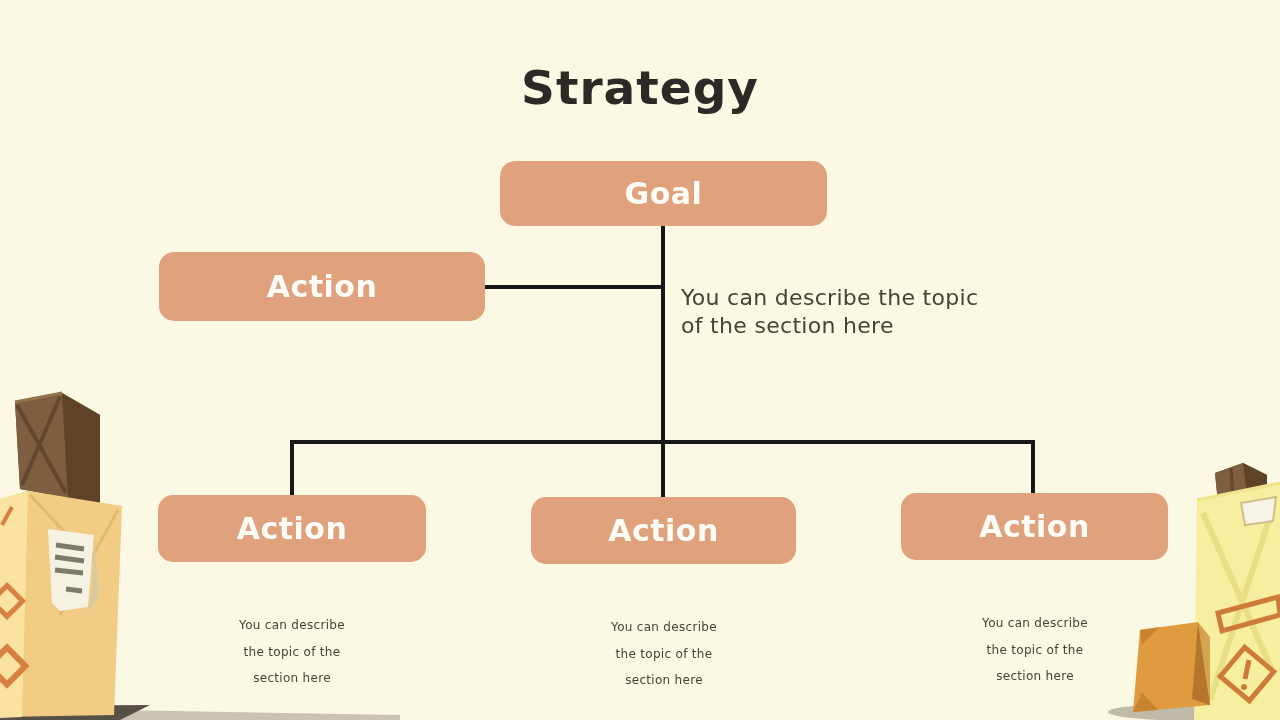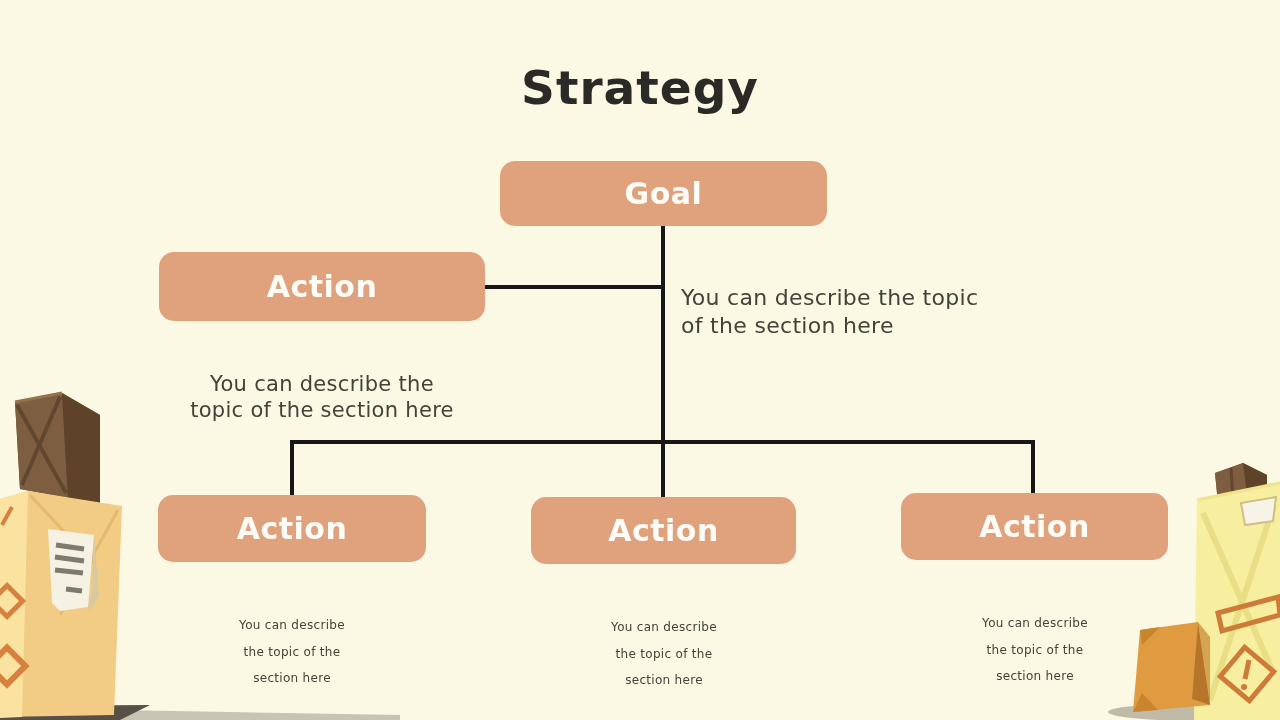--- a/index.html
+++ b/index.html
@@ -107,22 +107,20 @@
   </div>
   <div class="node node-b2">
     <span>Action</span>
   </div>
   <div class="node node-b3">
     <span>Action</span>
   </div>
 
   <div class="desc desc-goal">You can describe the topic
 of the section here</div>
-  <div class="desc desc-side">You can describe the
-topic of the section here</div>
   <div class="desc desc-bottom desc-b1">You can describe
 the topic of the
 section here</div>
   <div class="desc desc-bottom desc-b2">You can describe
 the topic of the
 section here</div>
   <div class="desc desc-bottom desc-b3">You can describe
 the topic of the
 section here</div>
 

